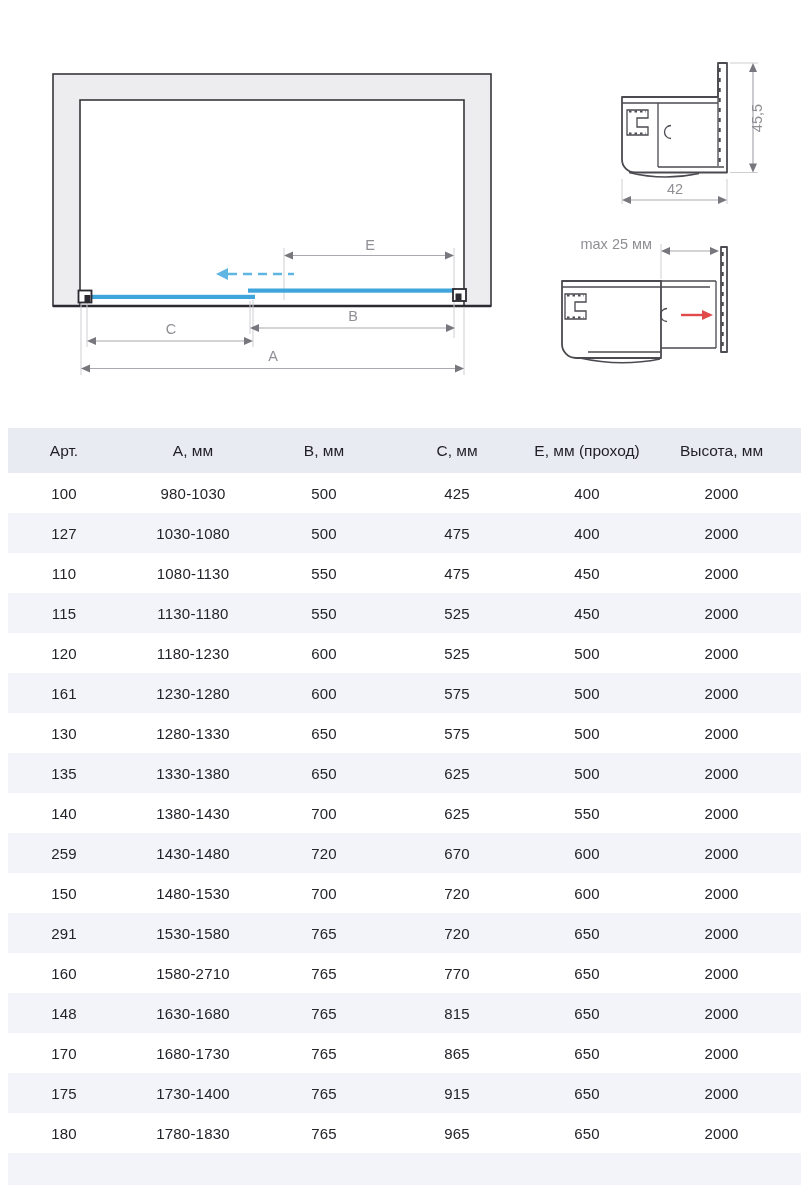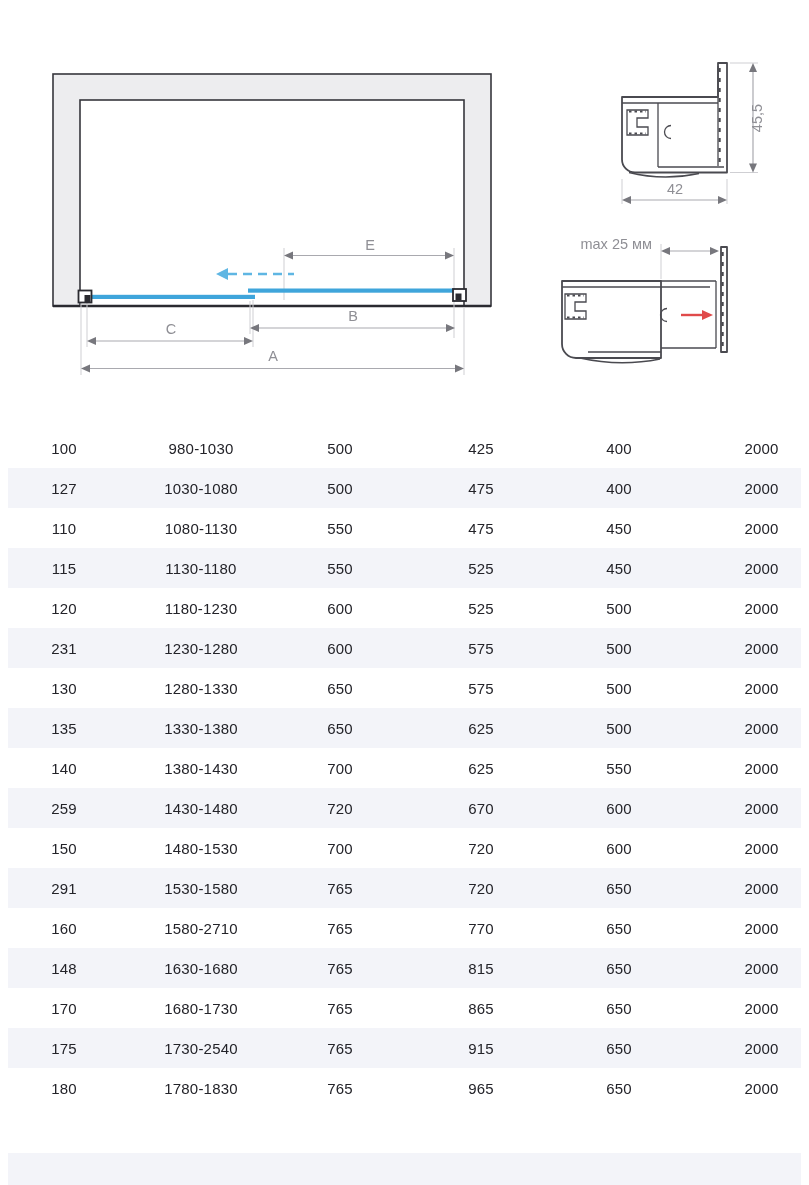--- a/index.html
+++ b/index.html
@@ -46,21 +46,20 @@
   .spec-table{position:absolute;left:8px;top:428px;width:793px;}
   .thead{
     display:grid;grid-template-columns:112px 146px 116px 150px 110px 159px;
     height:45px;align-items:center;background:var(--table-header-bg);
     font-size:15.5px;font-weight:500;color:#1F1F26;text-align:center;
   }
   .tr{
     display:grid;grid-template-columns:112px 146px 116px 150px 110px 159px;
     height:40px;align-items:center;text-align:center;font-size:15px;color:var(--cell-text);
     letter-spacing:.2px;
-    gap:8px;
   }
   .tr:nth-child(even){background:var(--table-stripe-bg);}
   .bottom-stripe{position:absolute;left:8px;top:1153px;width:793px;height:32px;background:var(--table-stripe-bg);}
 </style>
 </head>
 <body>
 
 <div class="page">
 
   <svg id="front-view" class="drawing" width="470" height="340" viewBox="0 0 470 340">
@@ -183,20 +182,28 @@
     <g>
       <line class="extline" x1="113" y1="16" x2="113" y2="51"></line>
       <line class="dimline" x1="120" y1="23" x2="163" y2="23"></line>
       <polygon class="arrowhead" points="113,23 122,19 122,27"></polygon>
       <polygon class="arrowhead" points="171,23 162,19 162,27"></polygon>
       <text class="dimtext" x="104" y="21" text-anchor="end" font-size="12.5">max 25 мм</text>
     </g>
   </svg>
 
   <div class="spec-table">
+    <div class="thead">
+      <span class="th">Арт.</span>
+      <span class="th">А, мм</span>
+      <span class="th">В, мм</span>
+      <span class="th">С, мм</span>
+      <span class="th">Е, мм (проход)</span>
+      <span class="th">Высота, мм</span>
+    </div>
     <div class="tbody">
     <div class="tr">
       <span class="td">100</span>
       <span class="td">980-1030</span>
       <span class="td">500</span>
       <span class="td">425</span>
       <span class="td">400</span>
       <span class="td">2000</span>
     </div>
 
@@ -230,21 +237,21 @@
     <div class="tr">
       <span class="td">120</span>
       <span class="td">1180-1230</span>
       <span class="td">600</span>
       <span class="td">525</span>
       <span class="td">500</span>
       <span class="td">2000</span>
     </div>
 
     <div class="tr">
-      <span class="td">231</span>
+      <span class="td">161</span>
       <span class="td">1230-1280</span>
       <span class="td">600</span>
       <span class="td">575</span>
       <span class="td">500</span>
       <span class="td">2000</span>
     </div>
 
     <div class="tr">
       <span class="td">130</span>
       <span class="td">1280-1330</span>
@@ -321,21 +328,21 @@
       <span class="td">170</span>
       <span class="td">1680-1730</span>
       <span class="td">765</span>
       <span class="td">865</span>
       <span class="td">650</span>
       <span class="td">2000</span>
     </div>
 
     <div class="tr">
       <span class="td">175</span>
-      <span class="td">1730-2540</span>
+      <span class="td">1730-1400</span>
       <span class="td">765</span>
       <span class="td">915</span>
       <span class="td">650</span>
       <span class="td">2000</span>
     </div>
 
     <div class="tr">
       <span class="td">180</span>
       <span class="td">1780-1830</span>
       <span class="td">765</span>

